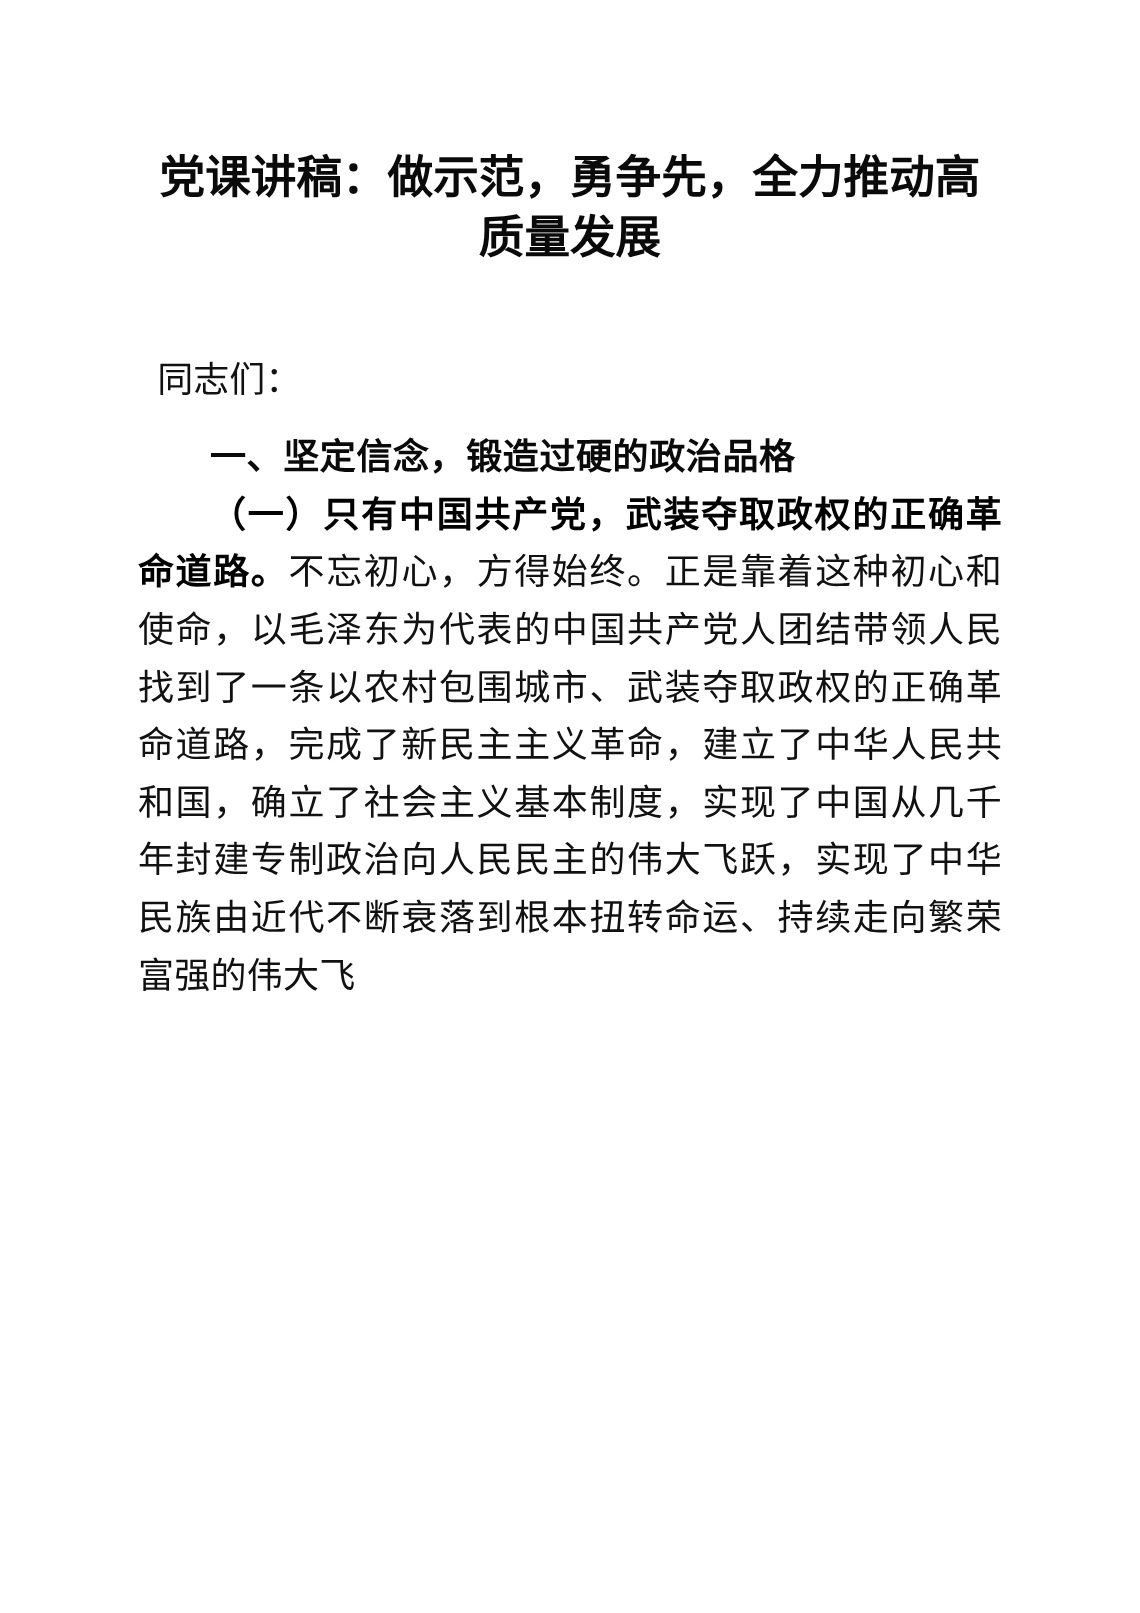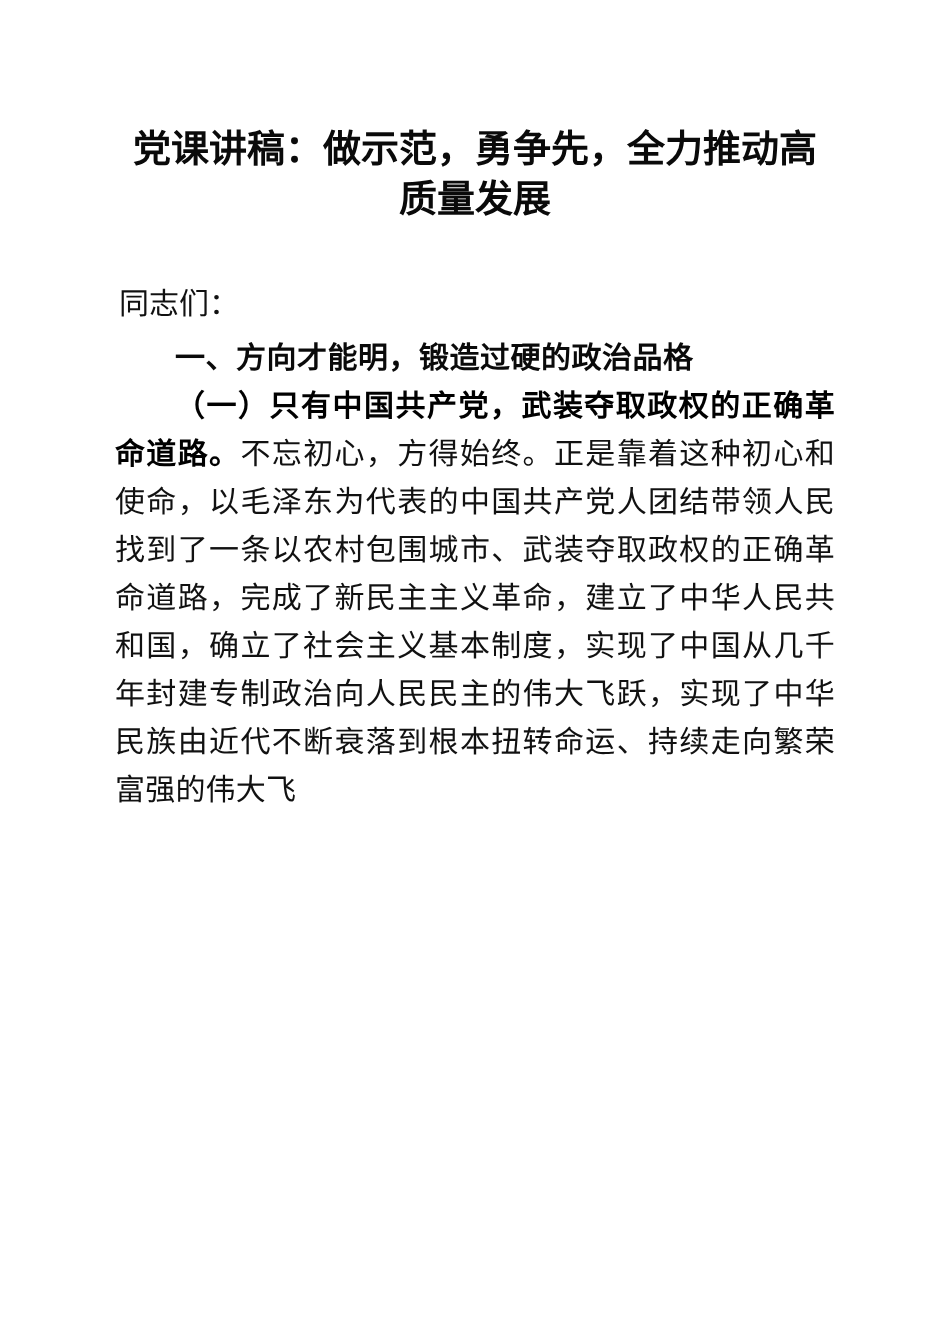--- a/index.html
+++ b/index.html
@@ -58,23 +58,23 @@
     letter-spacing: 0.2px;
     word-break: break-all;
   }
 
   .para.indent {
     text-indent: 60px;
   }
 
   
   .salutation {
-    margin: 4px;
+    margin: 16px;
     padding-top: 54px;
-    font-family: Liberation Mono, monospace;
+    font-family: Liberation Sans, sans-serif;
     font-size: 30px;
     line-height: 48px;
     text-indent: 0;
     color: #111111;
   }
 
   
   .section-heading {
     font-family: "Liberation Sans", "DejaVu Sans", sans-serif;
     font-weight: bold;
@@ -96,19 +96,19 @@
 <body>
 
 <div class="page">
   <div class="content">
 
     <h1 class="doc-title">党课讲稿：做示范，勇争先，全力推动高质量发展</h1>
 
     <p class="salutation">同志们：</p>
 
 
-    <h2 class="section-heading">一、方向才能明，锻造过硬的政治品格</h2>
+    <h2 class="section-heading">一、坚定信念，锻造过硬的政治品格</h2>
 
 
     <p class="para indent"><span class="lead">（一）只有中国共产党，武装夺取政权的正确革命道路。</span><span>不忘初心，方得始终。正是靠着这种初心和使命，以毛泽东为代表的中国共产党人团结带领人民找到了一条以农村包围城市、武装夺取政权的正确革命道路，完成了新民主主义革命，建立了中华人民共和国，确立了社会主义基本制度，实现了中国从几千年封建专制政治向人民民主的伟大飞跃，实现了中华民族由近代不断衰落到根本扭转命运、持续走向繁荣富强的伟大飞</span></p>
 
   </div>
 </div>
 
 </body></html>

